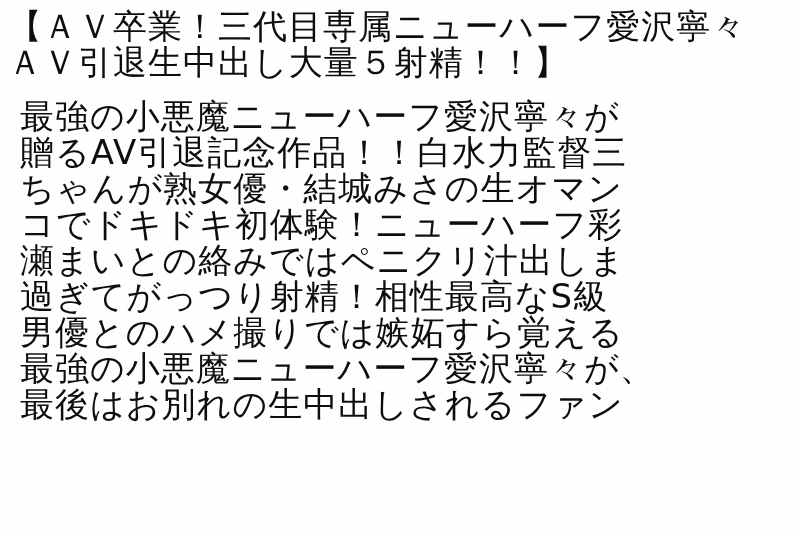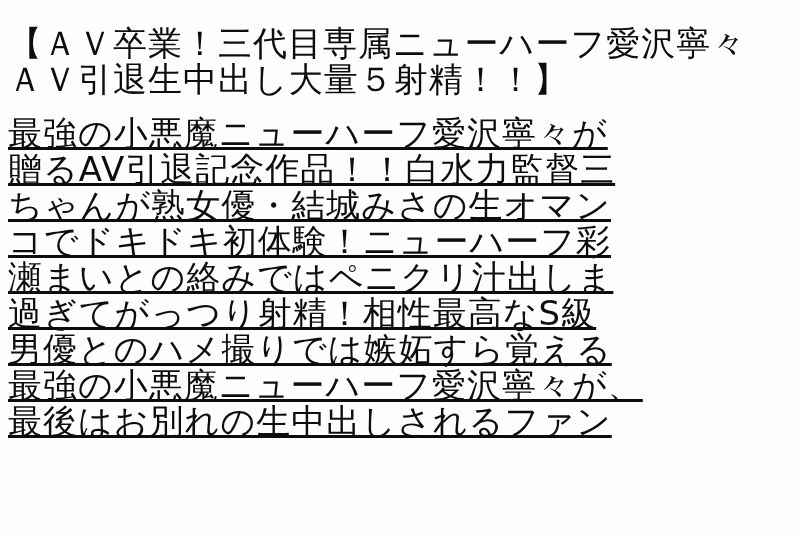--- a/index.html
+++ b/index.html
@@ -10,37 +10,36 @@
     width: 800px;
     height: 536px;
     background: #fefefe;
     overflow: hidden;
     font-family: "DejaVu Sans", "Liberation Sans", sans-serif;
   }
   .page {
     box-sizing: border-box;
     width: 800px;
     height: 536px;
-    padding: 25px 6px 0 8px;
+    padding: 8px 6px 0 8px;
     color: #0d0d0d;
   }
   .text-line {
     font-size: 34px;
     line-height: 36px;
     font-weight: 500;
     letter-spacing: 1px;
     white-space: nowrap;
     color: #0d0d0d;
   }
   .title-block {
     margin: 0 0 18px 0;
   }
   .body-block {
-    margin: 0;
-    text-decoration: underline;
+    margin: 12px;
   }
 </style>
 </head>
 <body>
 
 <div class="page">
 
   <div class="title-block">
     <div class="text-line">【ＡＶ卒業！三代目専属ニューハーフ愛沢寧々</div>
     <div class="text-line">ＡＶ引退生中出し大量５射精！！】</div>

